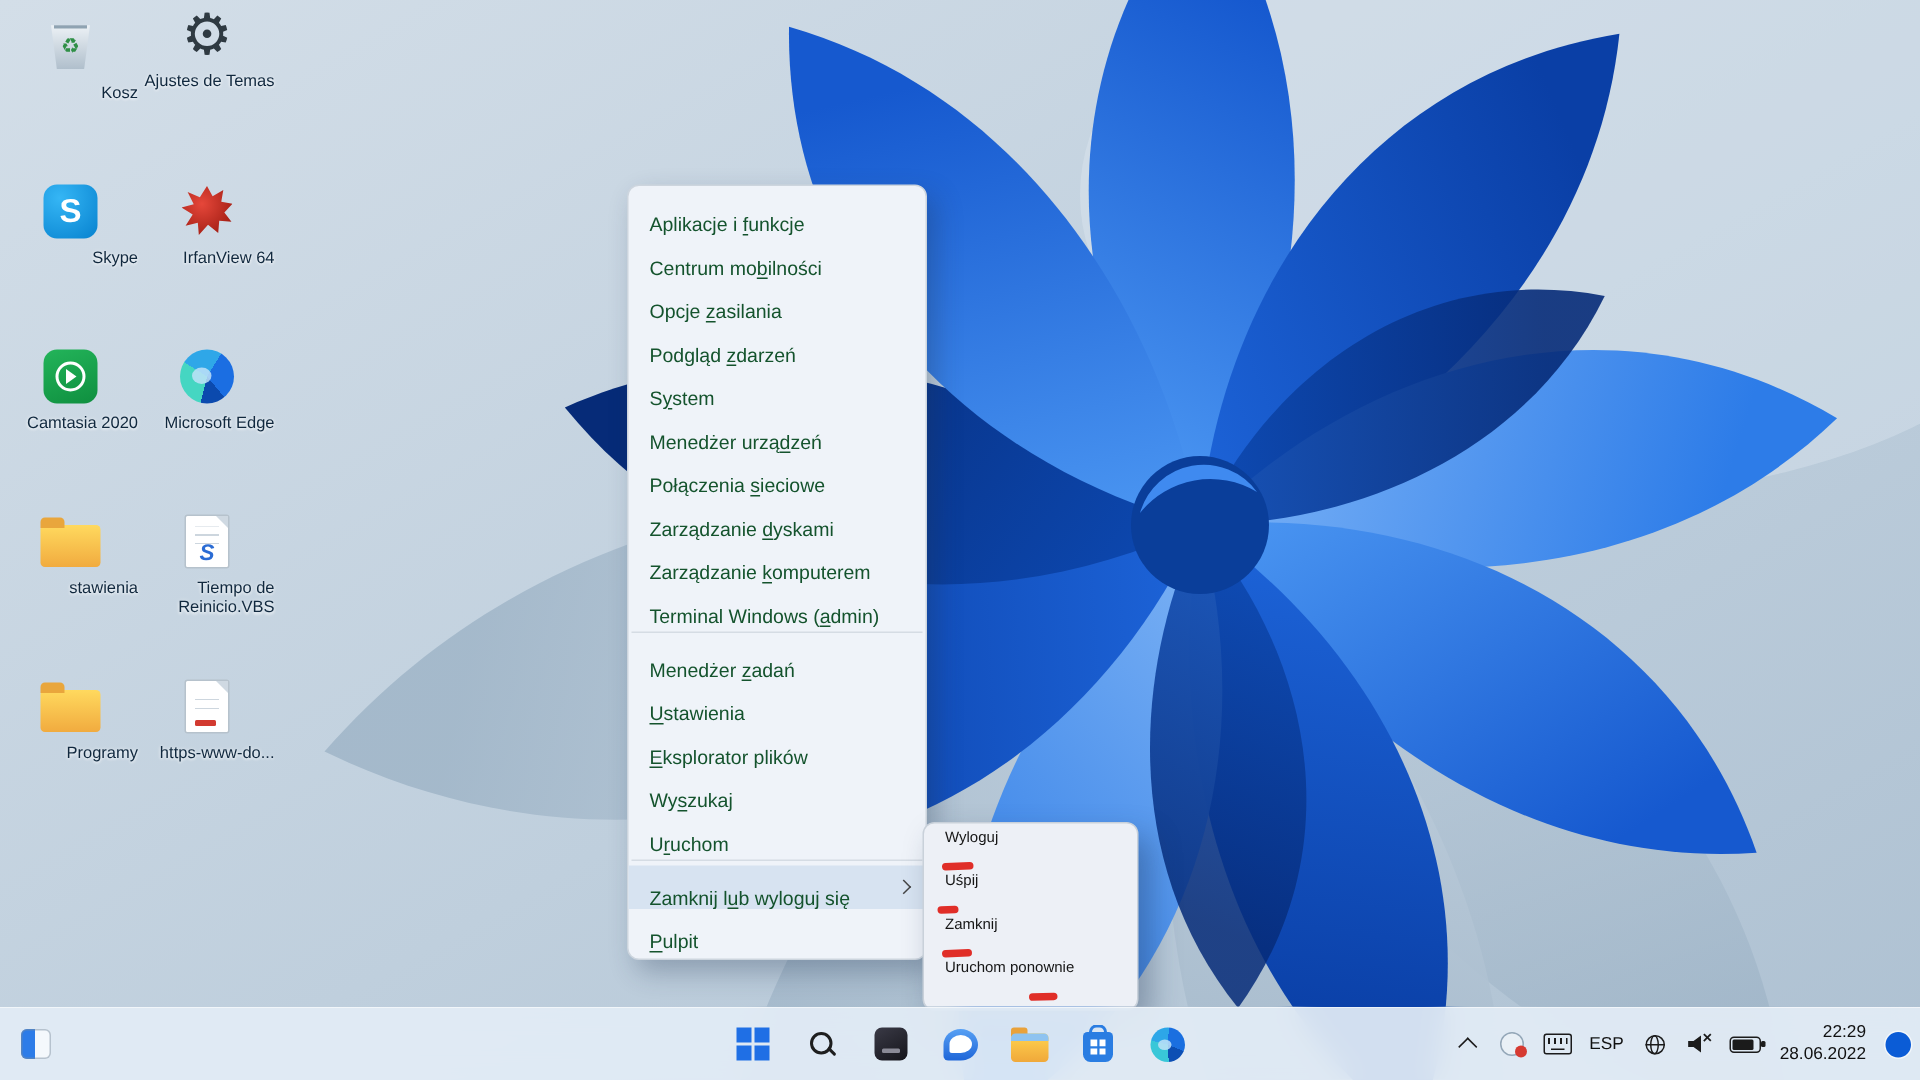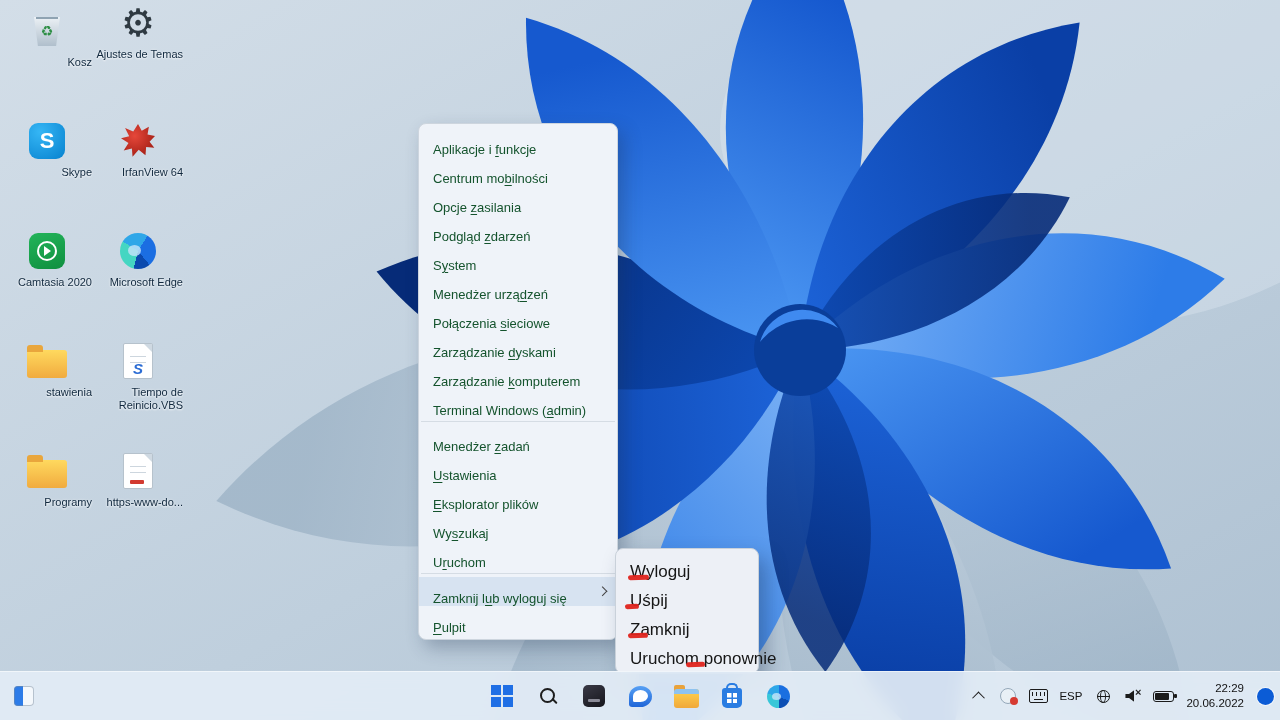--- a/index.html
+++ b/index.html
@@ -62,22 +62,22 @@
   .menu-sep{height:1px;background:#d5dce4;margin:3px 2px}
   .mi-label u{text-underline-offset:2px}
   .mi-chevron{position:absolute;right:11px;top:50%;width:6px;height:6px;
     border-right:1.5px solid #444;border-top:1.5px solid #444;
     transform:translateY(-60%) rotate(45deg)}
 
   
   .winx-submenu{position:absolute;left:615px;top:548px;width:142px;z-index:6;
     background:#edf0f6;border:1px solid #c9d1da;border-radius:8px;
     box-shadow:8px 10px 20px rgba(30,50,80,.35);padding:4px 0}
-  .submenu-item{position:relative;height:29px;display:flex;align-items:flex-end;
-    padding:0 10px 0 14px;font-size:17px;color:#161616;white-space:nowrap;cursor:default}
+  .submenu-item{position:relative;height:29px;display:flex;align-items:flex-start;
+    padding:0 10px 0 14px;font-size:10px;color:#161616;white-space:nowrap;cursor:default}
   .red-mark{position:absolute;bottom:2px;height:5px;background:#df231c;border-radius:3px;
     transform:rotate(-2deg);opacity:.95}
 
   
   .taskbar{position:absolute;left:0;right:0;bottom:0;height:48px;z-index:10;
     background:rgba(226,236,245,.93);border-top:1px solid rgba(255,255,255,.55);backdrop-filter:blur(8px)}
   .tb-corner{position:absolute;left:10px;top:0;bottom:0;display:flex;align-items:center}
   .art-corner{width:20px;height:20px;border-radius:4px;display:inline-block;
     background:linear-gradient(90deg,#2d7ce8 0 46%,#f4f8fc 46%);
     box-shadow:inset 0 0 0 1px rgba(120,140,160,.5)}
@@ -389,19 +389,19 @@
         <span class="icon-net"></span>
       </span>
       <span class="tray-btn">
         <span class="icon-vol"></span>
       </span>
       <span class="tray-btn">
         <span class="icon-battery"></span>
       </span>
       <div class="tray-clock">
         <div>22:29</div>
-        <div>20.06.2022</div>
+        <div>28.06.2022</div>
       </div>
       <span class="tray-badge"></span>
     </div>
   </div>
 
 </div>
 
 </body></html>

